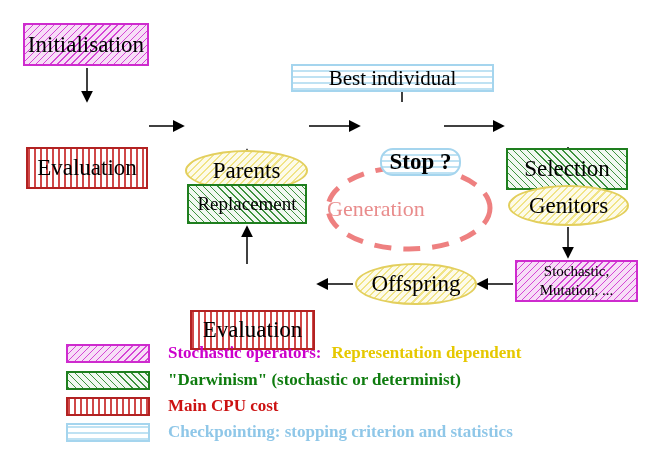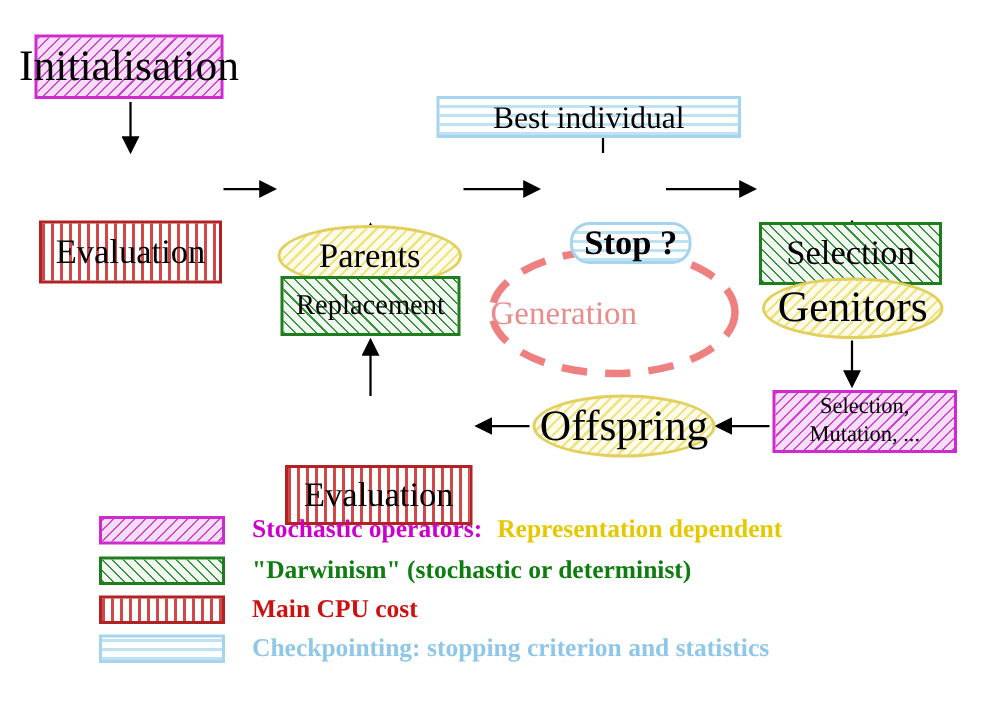--- a/index.html
+++ b/index.html
@@ -28,21 +28,21 @@
   .stripes-blue {
     border:2px solid #a5d5ee;
     background:repeating-linear-gradient(0deg,#bfe2f3 0,#bfe2f3 2px,#ffffff 2px,#ffffff 6px);
   }
   .hatch-yellow {
     border:2px solid #e3cf5d; border-radius:50%;
     background:repeating-linear-gradient(135deg,#f1e487 0,#f1e487 1.5px,#fdfbe9 1.5px,#fdfbe9 5px);
   }
   .rounded { border-radius:13px; }
   .fs23 { font-size:23px;margin-top:44px; }
-  .fs22 { font-size:29px; }
+  .fs22 { font-size:23px; }
   .fs21 { font-size:21px; }
   .fs19 { font-size:19px; }
   .two-line { font-size:15px; line-height:19px; white-space:normal; }
   .generation-label {
     position:absolute; z-index:1; left:327px; top:196px; width:164px;
     text-align:left; font-size:22px; color:#e98c8c;
   }
   .legend { position:absolute; left:0; top:0; z-index:1; }
   .legend-row { position:absolute; left:26px; display:flex; align-items:center; height:18px;padding-left:40px; }
   .swatch { display:inline-block; width:80px; height:15px; box-sizing:content-box; }
@@ -103,21 +103,21 @@
 
   <div class="node hatch-green fs23" style="left:506px;top:104px;width:122px;height:42px;">
     <span>Selection</span>
   </div>
 
   <div class="node hatch-yellow fs22" style="left:508px;top:185px;width:121px;height:41px;">
     <span>Genitors</span>
   </div>
 
   <div class="node hatch-magenta two-line" style="left:515px;top:260px;width:123px;height:42px;flex-direction:column;">
-    <span>Selection,</span>
+    <span>Stochastic,</span>
     <span>Mutation, ...</span>
   </div>
 
   <div class="node hatch-yellow fs22" style="left:355px;top:263px;width:122px;height:42px;">
     <span>Offspring</span>
   </div>
 
   <div class="node stripes-red fs23" style="left:190px;top:266px;width:125px;height:40px;">
     <span>Evaluation</span>
   </div>

